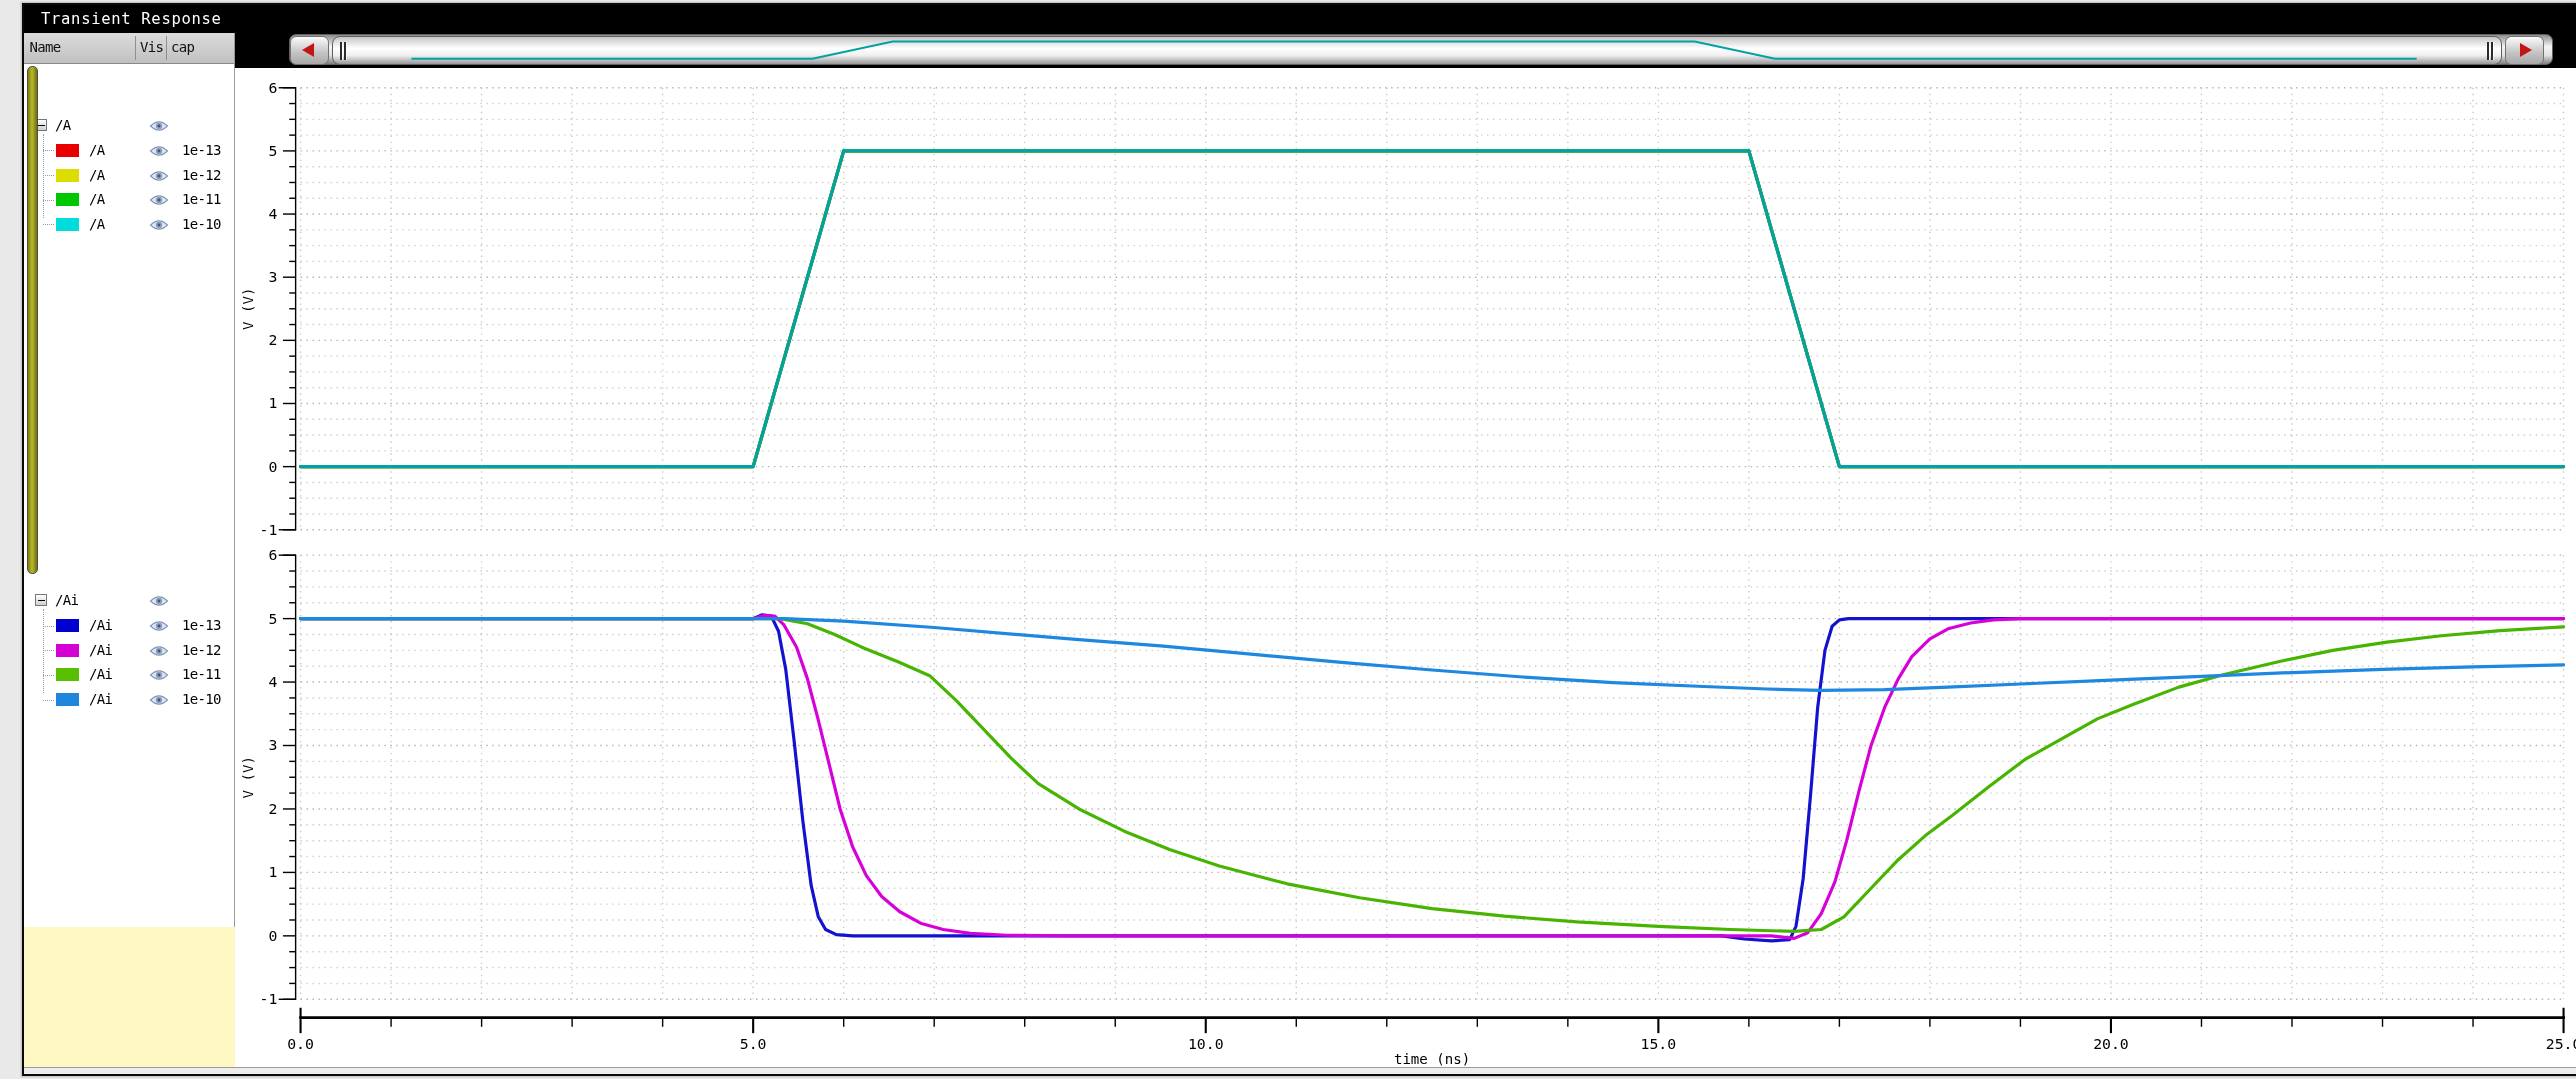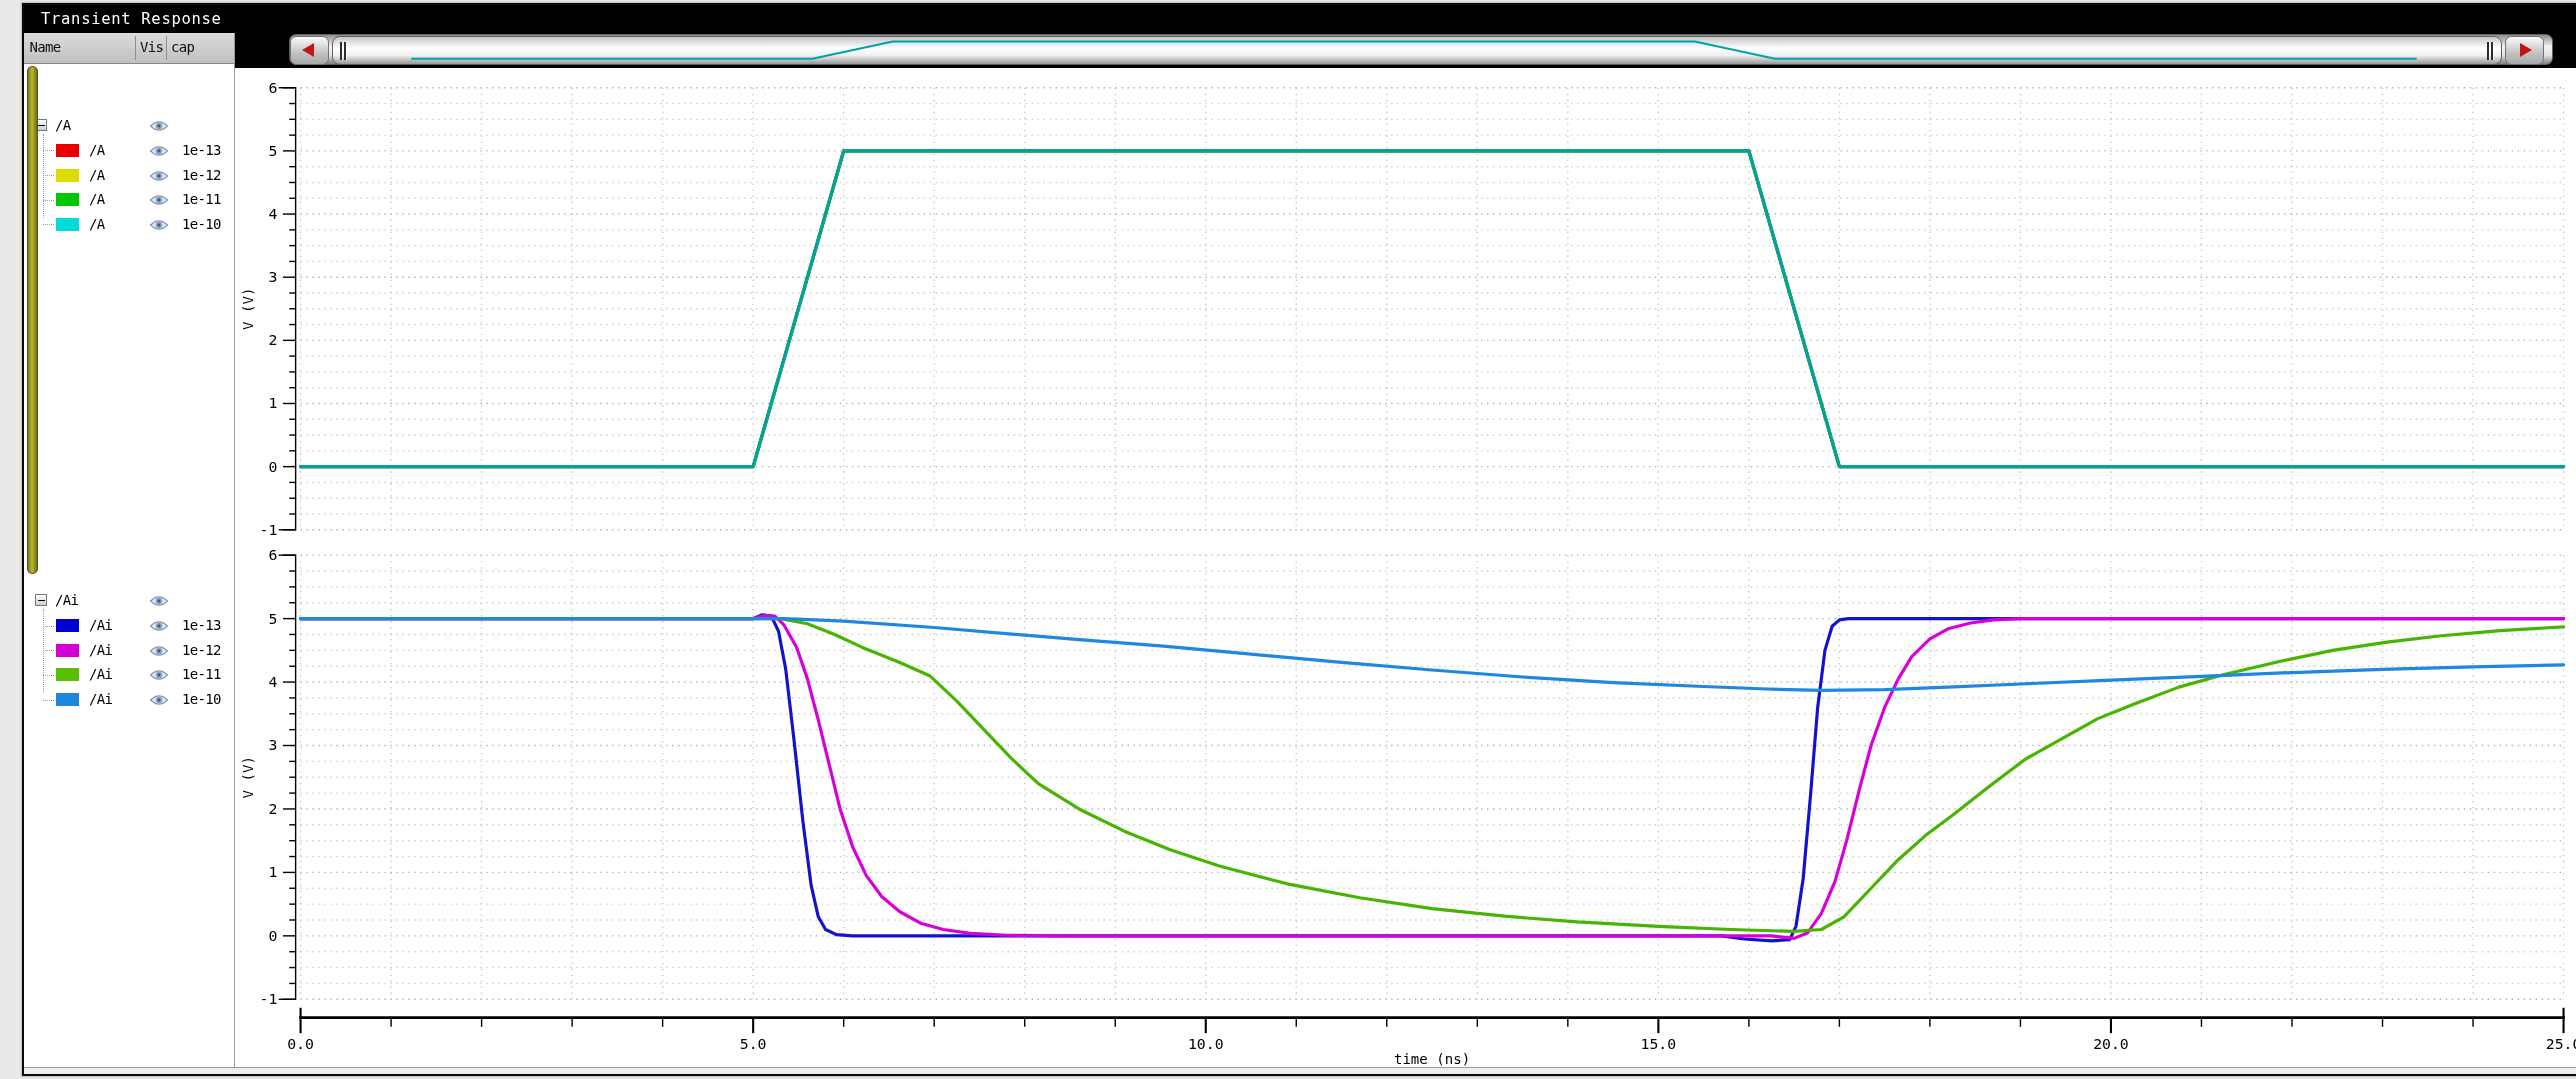--- a/index.html
+++ b/index.html
@@ -2,21 +2,21 @@
 <html style="font-size:11.3px"><head>
 <meta charset="utf-8">
 <style>
   html,body{margin:0;padding:0;width:2576px;height:1079px;background:#e9e9e9;
     font-family:"DejaVu Sans Mono","Liberation Mono",monospace;-webkit-font-smoothing:none;}
   .frame{position:absolute;left:22px;top:2.8px;width:2560px;height:1069px;border:2.1px solid #0a0a0a;
     background:#fef9c3;box-shadow:0 0 0 1.4px #c9c9c9;overflow:hidden;}
   .titlebar{position:absolute;left:0;top:0;width:100%;height:28px;background:#000;color:#fff;
     font-size:15.5px;letter-spacing:0.7px;line-height:28px;padding-left:17px;box-sizing:border-box;}
   
-  .panel{position:absolute;left:0;top:28px;width:210px;height:1034px;background:#fff;
+  .panel{position:absolute;left:0;top:28px;width:210px;height:894px;background:#fff;
     border-right:1.4px solid #9a9a9a;}
   .panel-header{position:absolute;left:0;top:0;width:100%;height:30px;
     background:linear-gradient(#dcdcdc,#c0c0c0);border-bottom:0.7px solid #8a8a8a;
     font-size:14px;letter-spacing:-0.7px;color:#111;}
   .panel-header .cell{position:absolute;top:6.3px;}
   .hsep{position:absolute;top:2.8px;height:24px;width:0.7px;background:#8f8f8f;}
   .vthumb{position:absolute;left:2.8px;top:3.5px;width:9.2px;height:506px;border-radius:5px;
     background:linear-gradient(90deg,#7c7c0c,#b9b930 45%,#6f6f06);border:0.7px solid #4e4e4e;z-index:1;}
   #tree{position:absolute;left:0;top:30px;width:100%;height:1001px;z-index:2;}
   .trow{position:absolute;left:0;height:20px;font-size:14px;letter-spacing:-0.7px;color:#000;}

